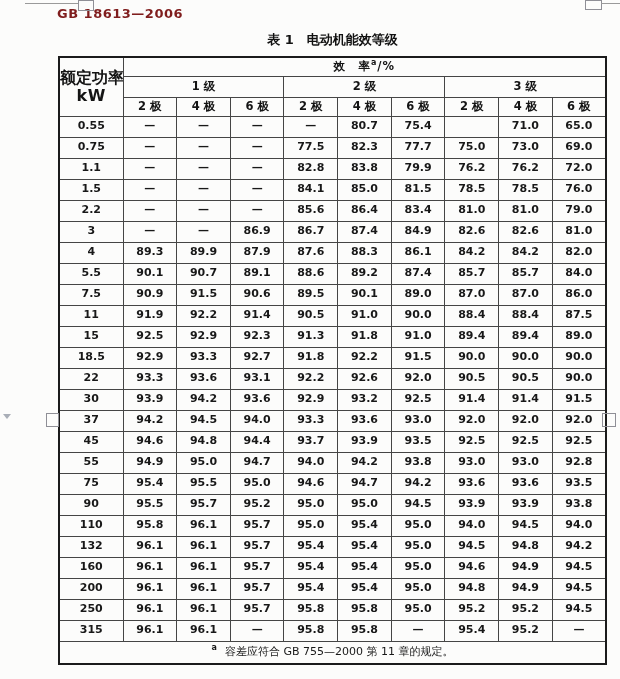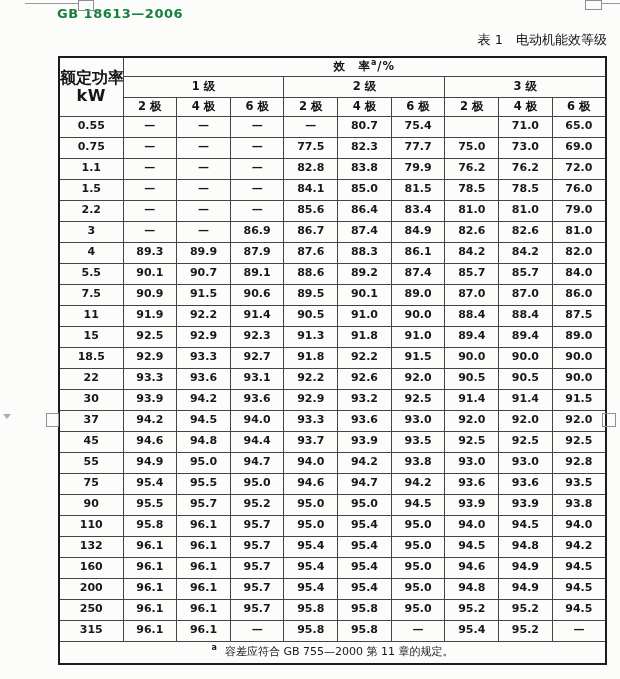--- a/index.html
+++ b/index.html
@@ -7,25 +7,25 @@
     width: 620px; height: 679px;
     position: relative;
     background: #fcfcfb;
     font-family: "DejaVu Sans", sans-serif;
     color: #151515;
     overflow: hidden;
   }
   .doc-code {
     position: absolute; left: 57px; top: 6px;
     font-size: 13px; font-weight: bold; letter-spacing: 0.5px;
-    color: #15803d;
+    color: #7f1d1d;
   }
   .table-title {
     position: absolute; left: 58px; top: 31px; width: 549px;
-    text-align: right; font-size: 13px; font-weight: normal; color: #111;
+    text-align: center; font-size: 13px; font-weight: bold; color: #111;
   }
   table.eff {
     position: absolute; left: 58px; top: 56px;
     width: 549px;
     border-collapse: collapse; table-layout: fixed;
     border: 2px solid #1b1b1b;
   }
   table.eff th, table.eff td {
     border: 1px solid #454545;
     text-align: center; vertical-align: middle;

